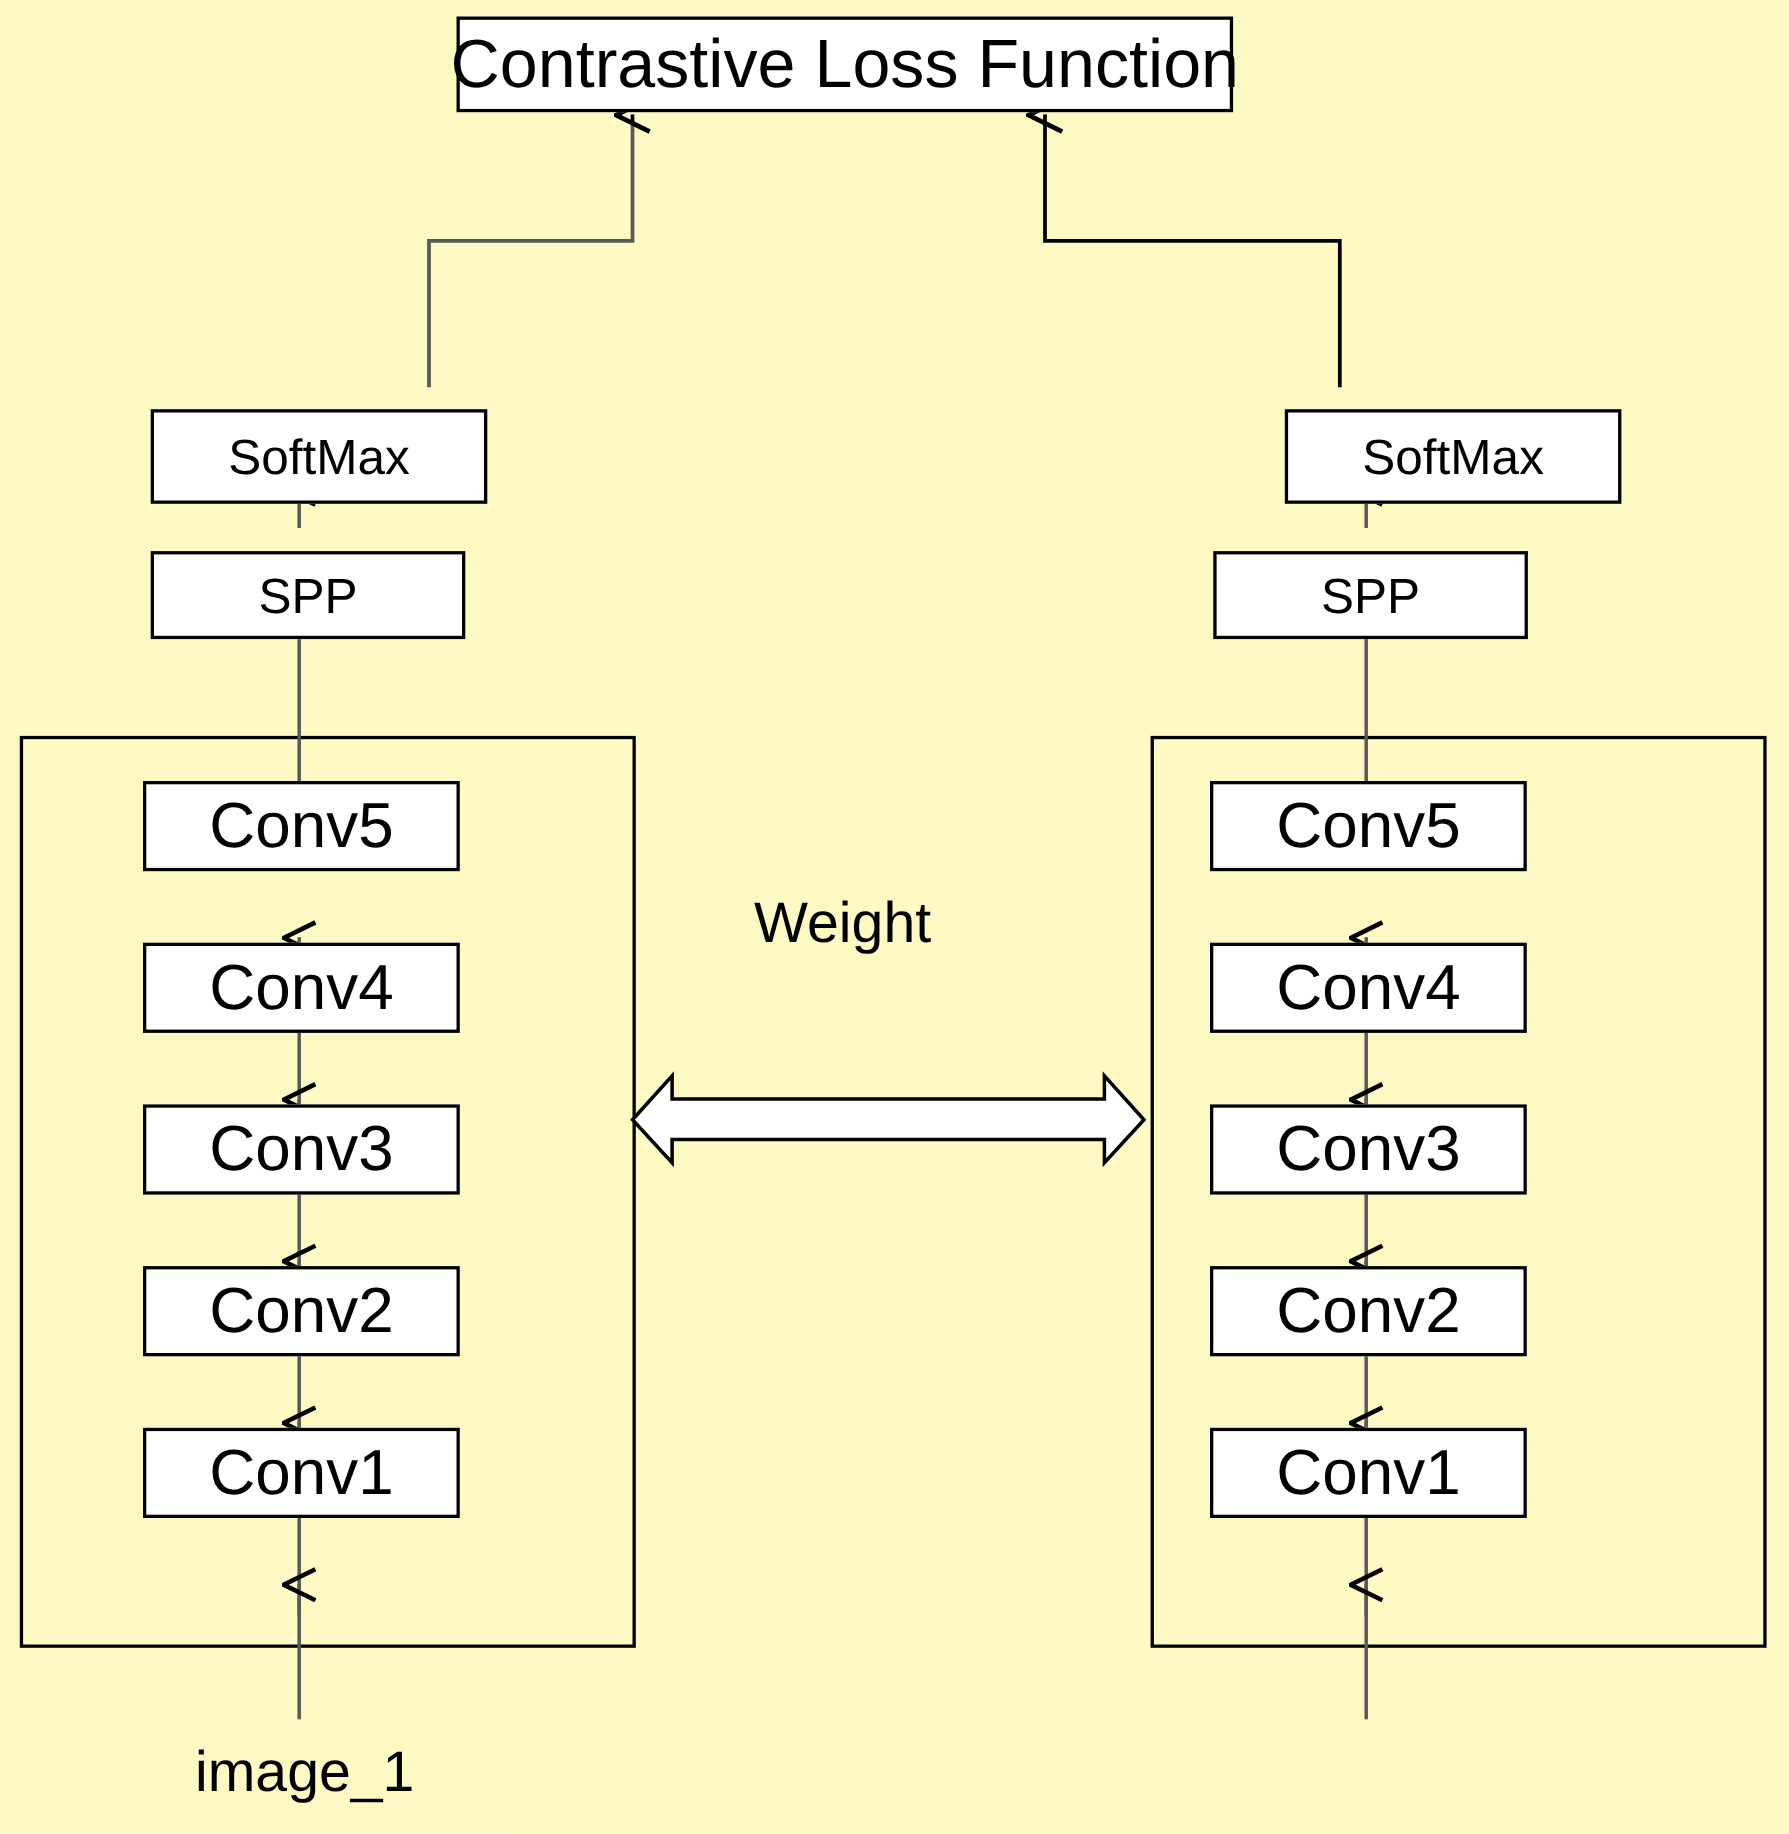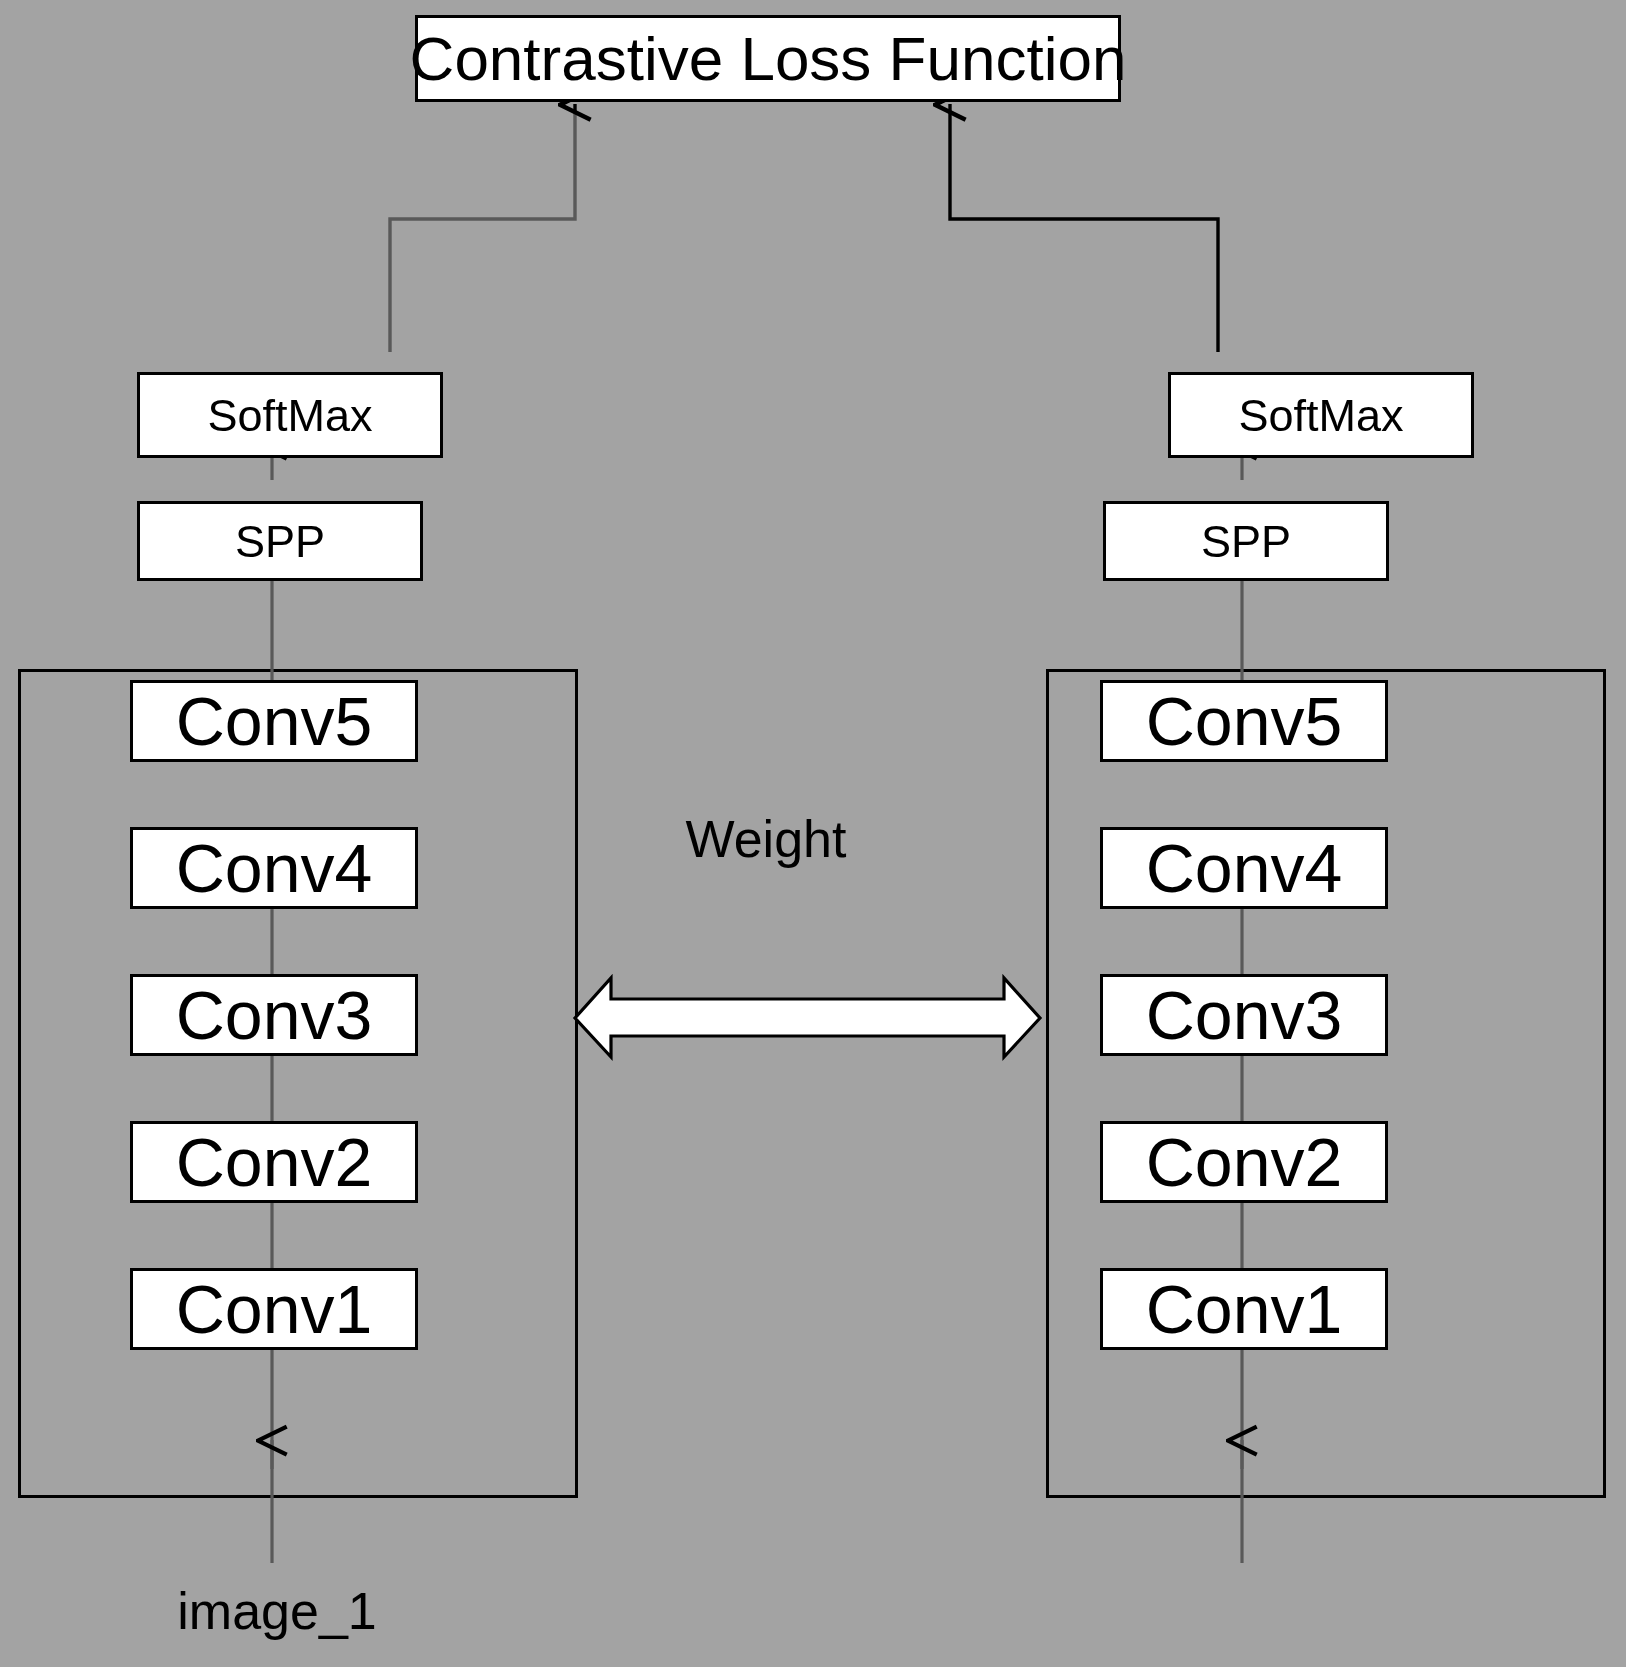--- a/index.html
+++ b/index.html
@@ -4,21 +4,21 @@
 <style>
   html, body {
     margin: 0;
     padding: 0;
     background: #ffffff;
   }
   #canvas {
     position: relative;
     width: 1626px;
     height: 1667px;
-    background: #a3a3a3;
+    background: #fef9c3;
     font-family: "Liberation Sans", sans-serif;
     overflow: hidden;
   }
   .box {
     position: absolute;
     box-sizing: border-box;
     border: 3px solid #000000;
     background: #ffffff;
     display: flex;
     align-items: center;
@@ -50,21 +50,21 @@
     left: 0;
     top: 0;
     width: 1626px;
     height: 1667px;
     z-index: 3;
     pointer-events: none;
   }
   
   .fs-title { font-size: 62px; }
   .fs-node  { font-size: 45px; margin-top: 20px; }
-  .fs-conv  { font-size: 68px; }
+  .fs-conv  { font-size: 58px; margin-top: 30px; }
   .fs-share { font-size: 52px; }
   .fs-img   { font-size: 52px; }
 </style>
 </head>
 <body>
 
 <div id="canvas">
 
   <svg class="overlay" viewBox="0 0 1626 1667" xmlns="http://www.w3.org/2000/svg">
     <defs>

